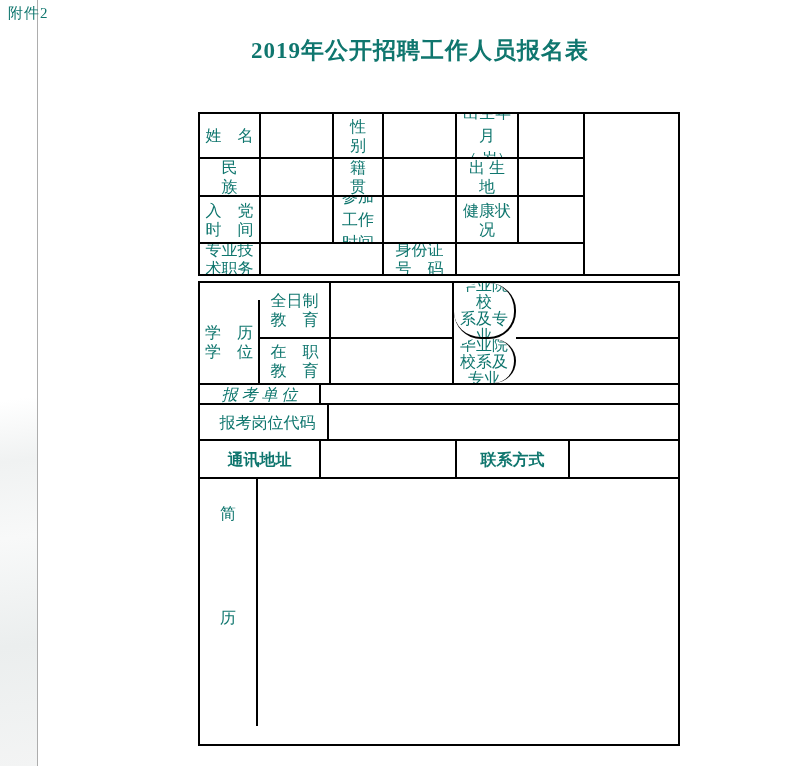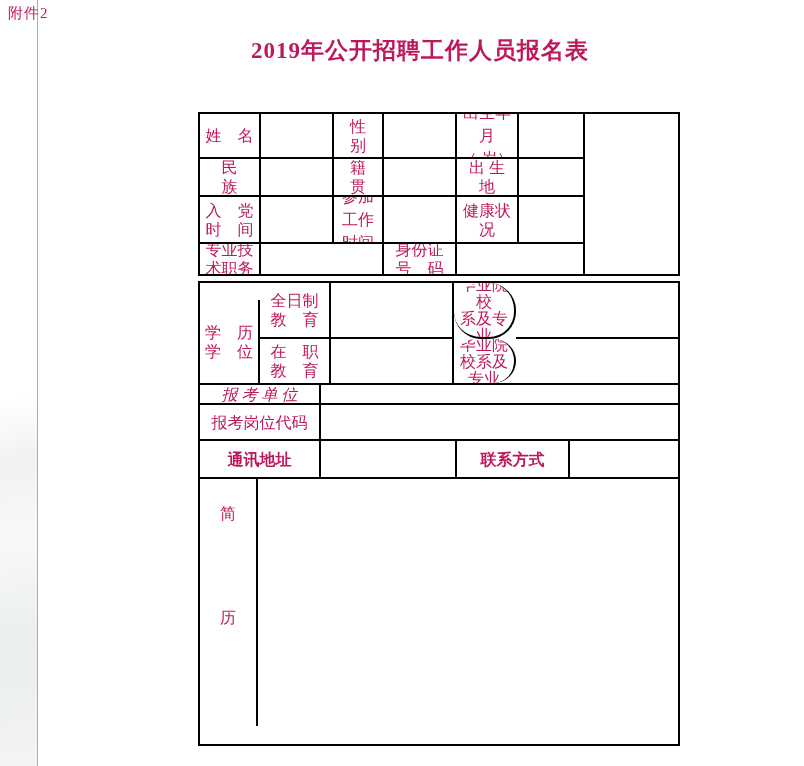--- a/index.html
+++ b/index.html
@@ -1,36 +1,36 @@
 <!DOCTYPE html>
 <html><head>
 <meta charset="utf-8">
 <style>
   html,body{margin:0;padding:0;background:#fff;}
   #screen{
     position:relative;width:804px;height:766px;background:#ffffff;overflow:hidden;
-    font-family:"Liberation Serif","DejaVu Serif",serif;color:#be185d;
+    font-family:"Liberation Serif","DejaVu Serif",serif;color:#0f766e;
   }
   
   #page-edge{position:absolute;left:0;top:0;width:37px;height:766px;
     background:linear-gradient(172deg,#ffffff 0%,#ffffff 52%,#f0f2f2 60%,#f8f9f9 70%,#ebeeee 84%,#f3f4f4 100%);}
   #edge-line{position:absolute;left:37px;top:0;width:1px;height:766px;background:#adadad;}
   #attachment{position:absolute;left:8px;top:4px;font-size:15px;letter-spacing:1px;}
   #title{position:absolute;left:120px;top:32px;width:600px;text-align:center;
     font-weight:bold;font-size:23px;line-height:37px;letter-spacing:1px;}
   
   .tbl{position:absolute;background:#fff;border:2px solid #000;box-sizing:border-box;}
   #secA{left:198px;top:112px;width:482px;height:164px;display:grid;
     grid-template-columns:61px 73px 50px 73px 62px 66px 93px;
     grid-template-rows:45px 38px 47px 30px;}
   #secLower{left:198px;top:281px;width:482px;height:465px;}
   .sec{display:grid;box-sizing:border-box;border-bottom:2px solid #000;}
   #secB{height:102px;grid-template-columns:60px 71px 123px 62px 162px;grid-template-rows:56px 44px;}
   #secC{height:20px;grid-template-columns:121px 357px;font-style:italic;}
-  #secD{height:36px;grid-template-columns:121px 357px;}
+  #secD{height:36px;grid-template-columns:121px 357px;padding-left:8px;}
   #secE{height:38px;grid-template-columns:121px 136px 113px 108px;font-weight:bold;}
   #secF{height:247px;grid-template-columns:58px 420px;border-bottom:none;}
   .cell{border-right:2px solid #000;border-bottom:2px solid #000;box-sizing:border-box;
     display:flex;align-items:center;justify-content:center;text-align:center;
     white-space:pre-line;font-size:16px;line-height:19px;overflow:hidden;}
   .noR{border-right:none;}
   .noB{border-bottom:none;}
   .tight{line-height:23px;}
   .vtight{line-height:17px;border-radius:27px;}
   .resume-cell{flex-direction:column;justify-content:flex-start;padding-top:25px;gap:85px;}

